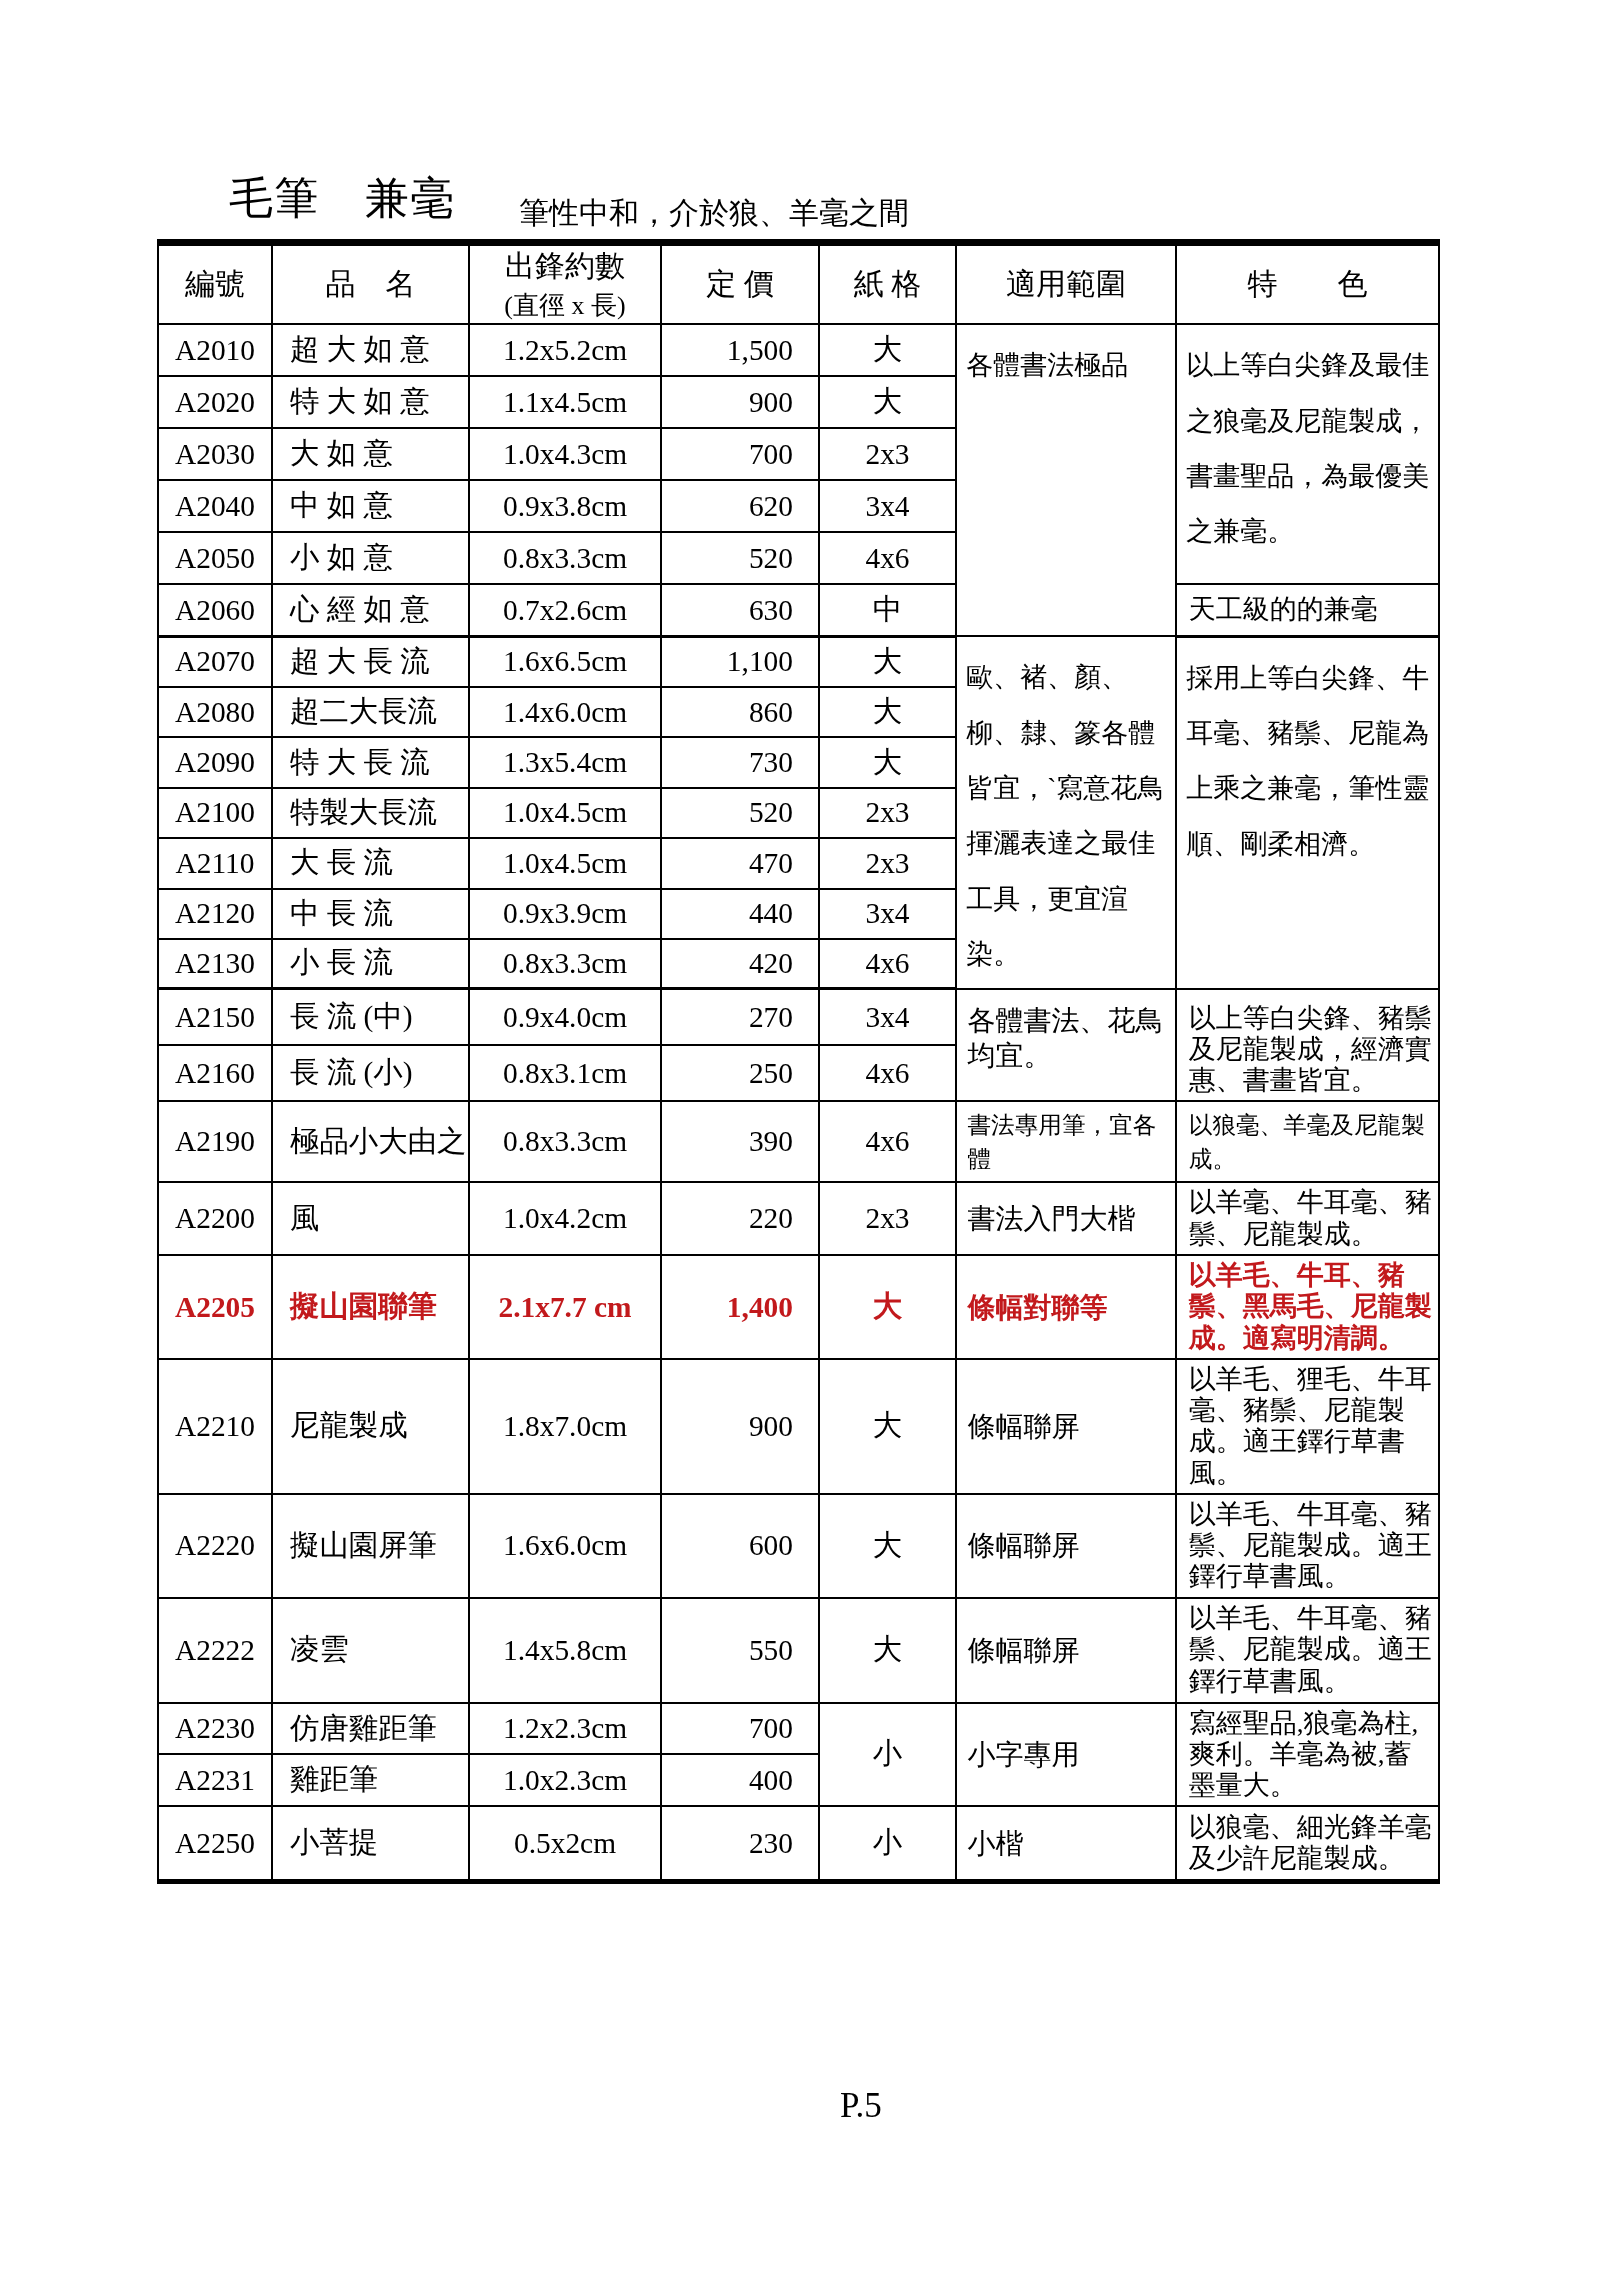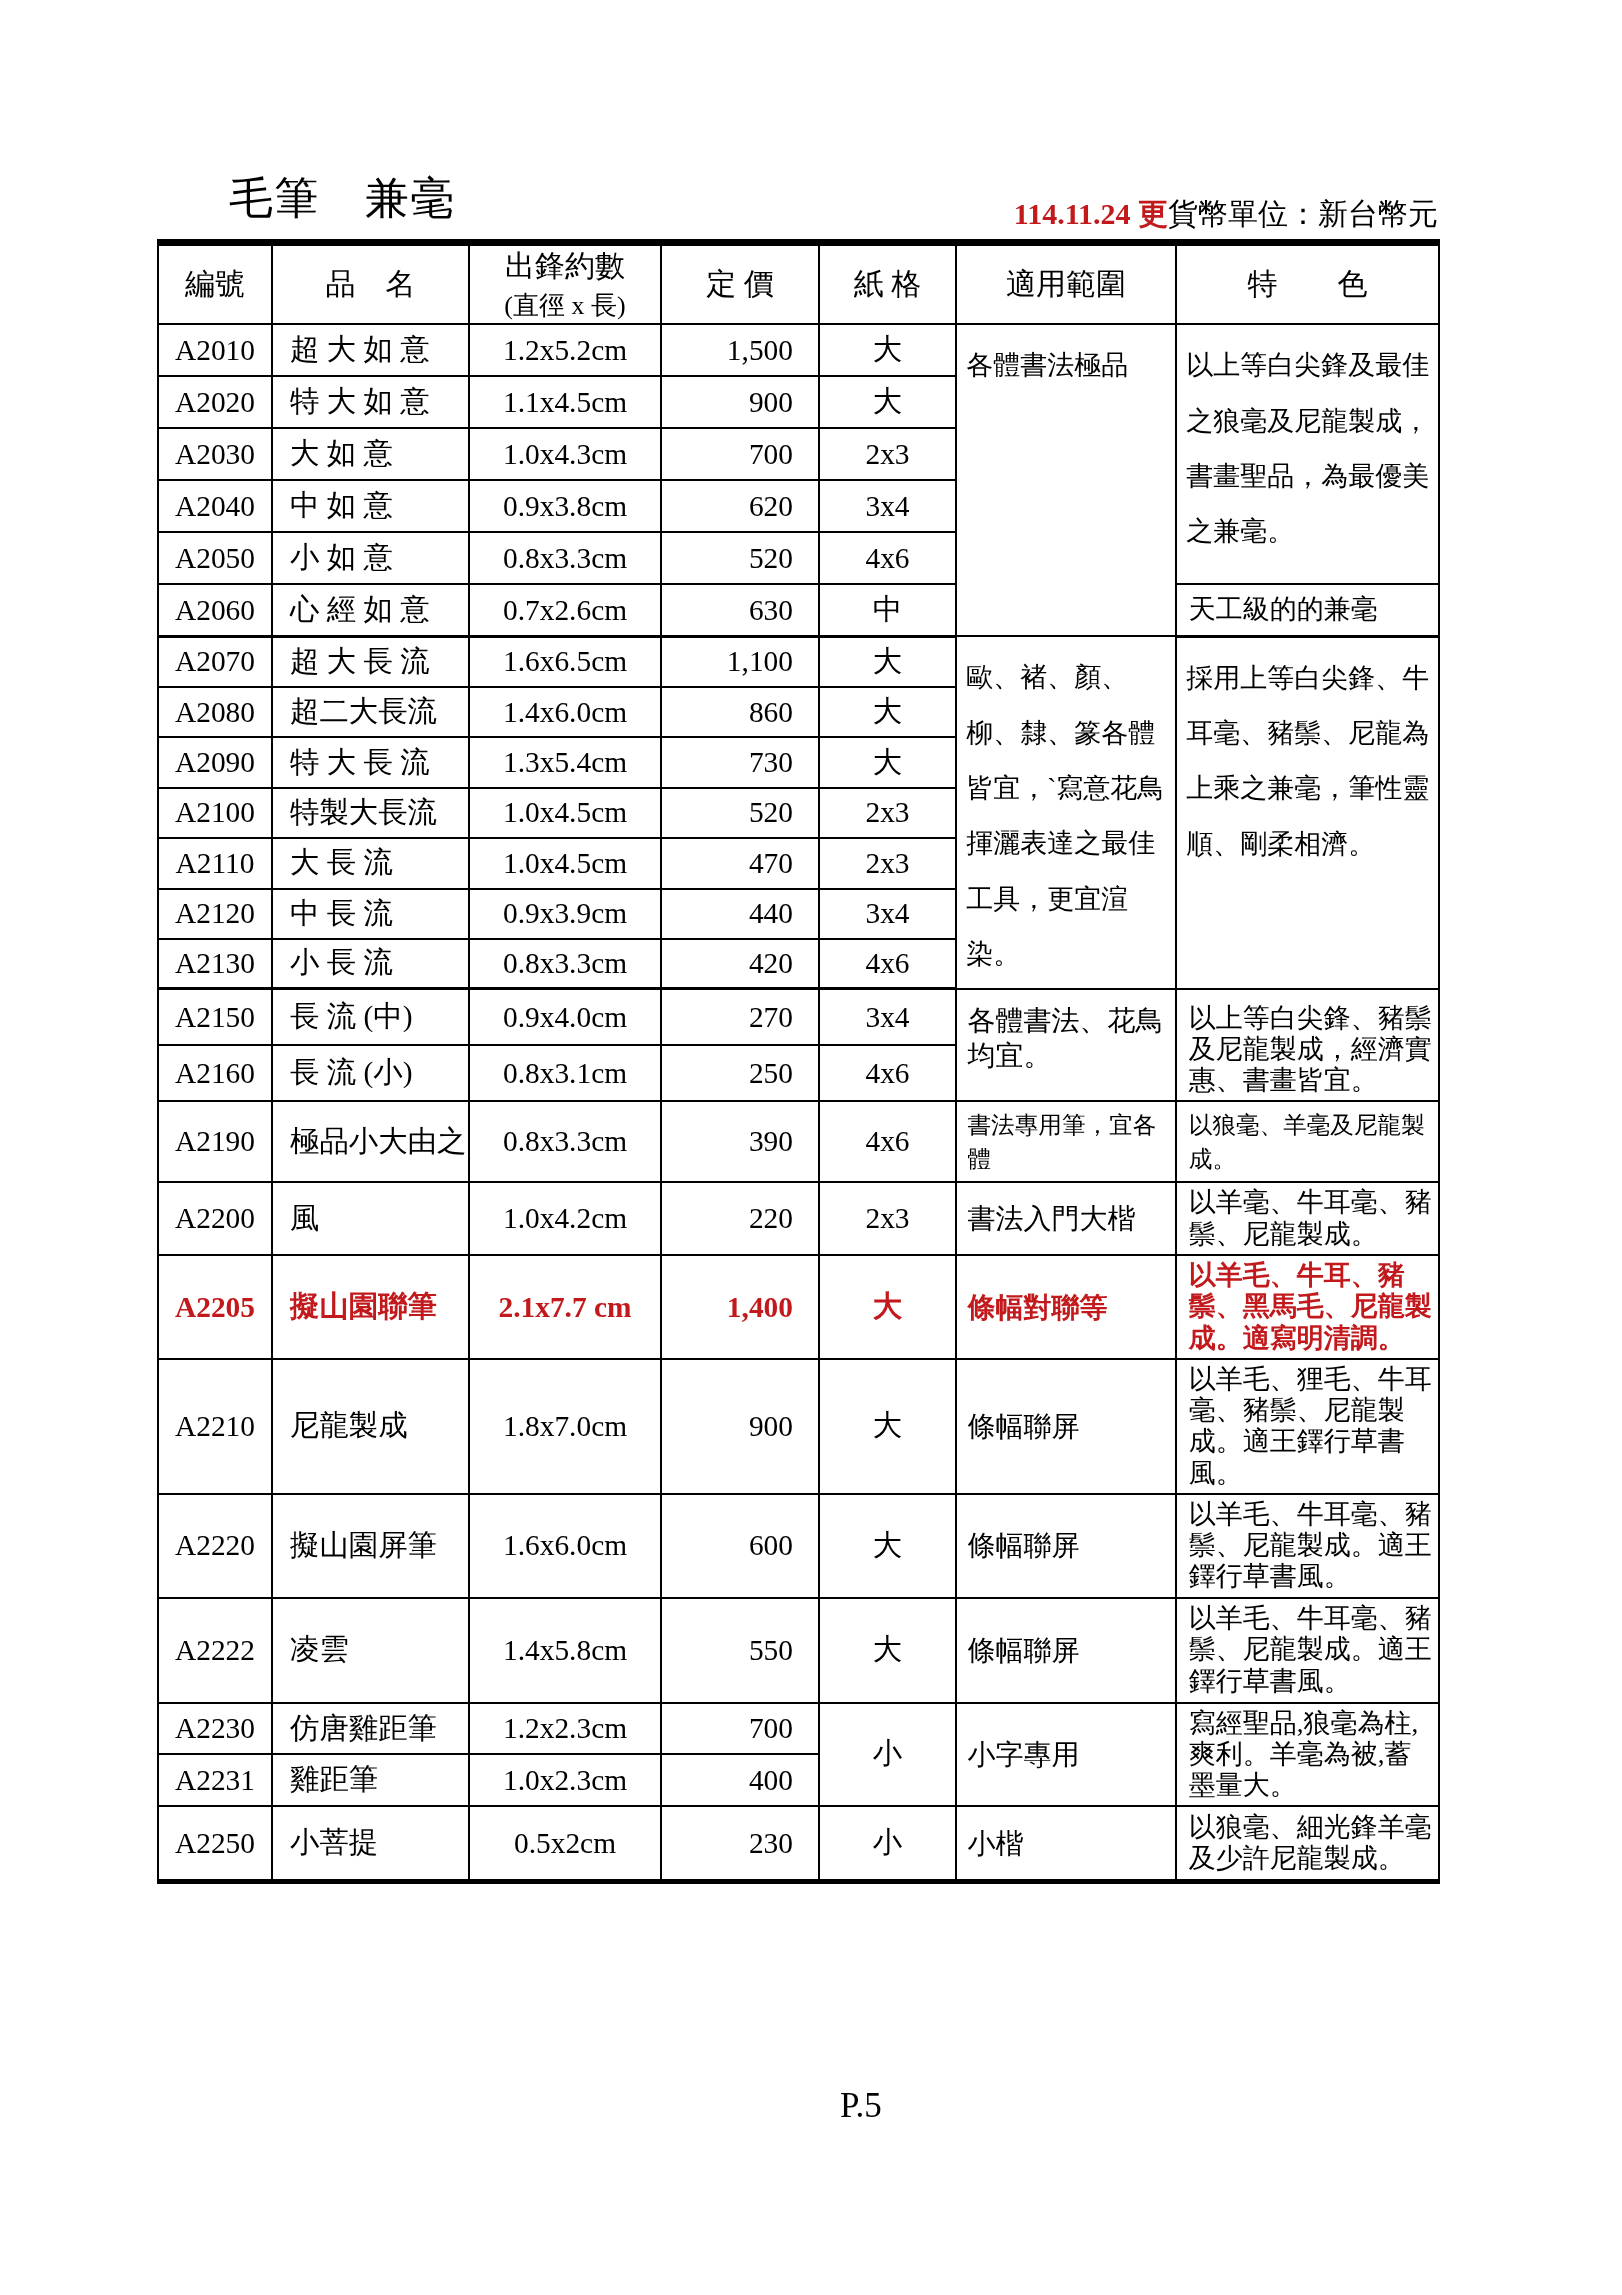--- a/index.html
+++ b/index.html
@@ -48,21 +48,21 @@
   td.small{font-size:23.6px;line-height:1.45;}
   tr.red-row td{color:var(--red);font-weight:bold;}
   .page-number{position:absolute;left:840px;top:2086px;font-size:35px;}
 </style>
 </head>
 <body>
 
 <div class="page">
 
   <div class="doc-title">毛筆　兼毫</div>
-  <div class="doc-note"><span class="red-text">114.11.24 更</span><span>貨幣單位：新台幣元</span></div>
+  <div class="doc-subtitle">筆性中和，介於狼、羊毫之間</div>
 
   <table class="price-table">
     <colgroup>
       <col style="width:114px">
         <col style="width:197px">
         <col style="width:192px">
       <col style="width:158px">
         <col style="width:137px">
         <col style="width:220px">
         <col style="width:263px">

